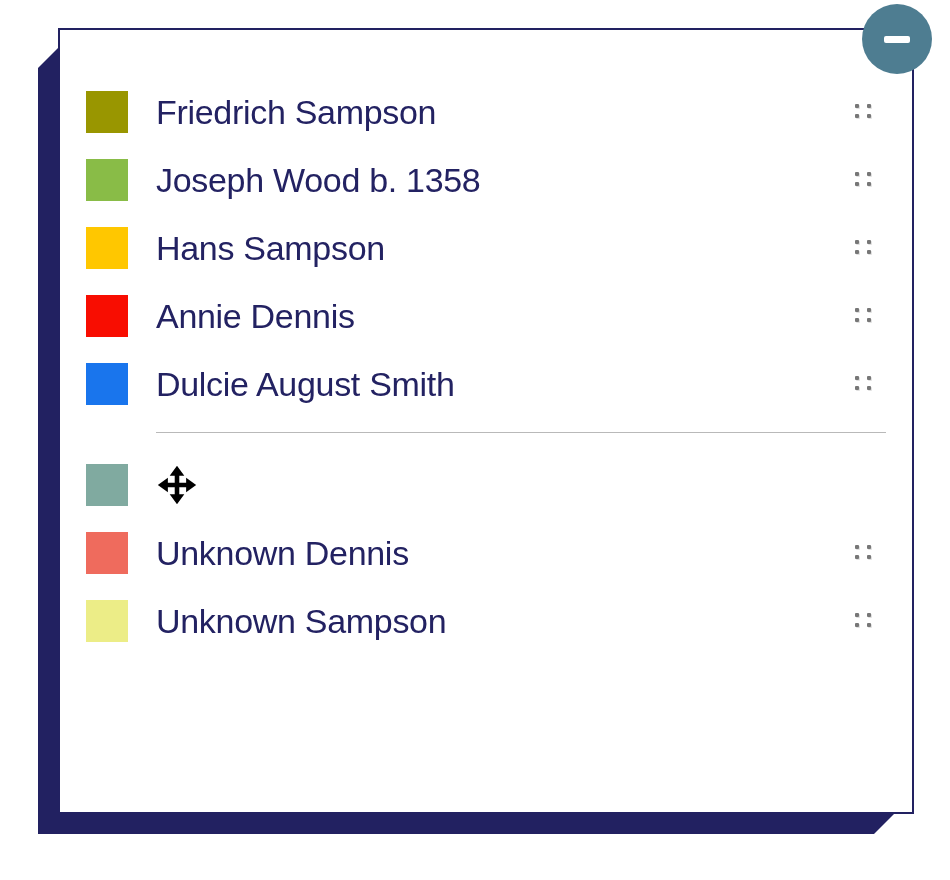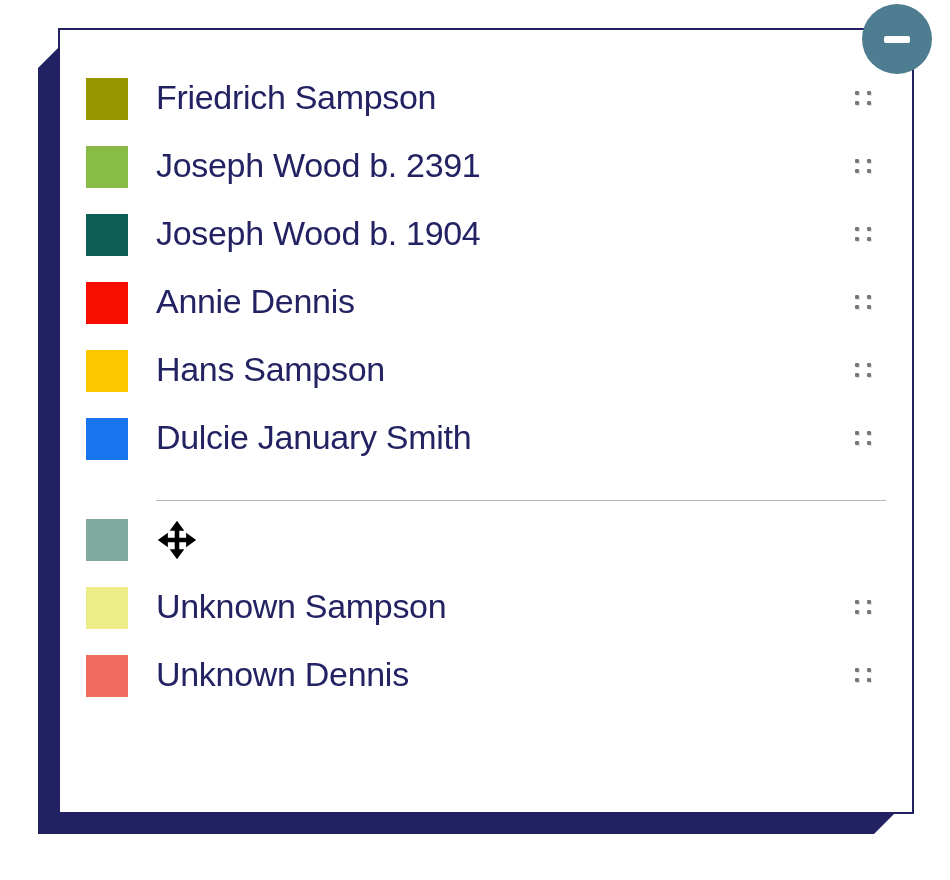--- a/index.html
+++ b/index.html
@@ -53,20 +53,21 @@
     position: absolute;
     left: 26px;
     right: 26px;
     top: 48px;
     bottom: 32px;
     display: flex;
     flex-direction: column;
   }
   .list-item {
     display: flex;
+    align-items: center;
     height: 68px;
     position: relative;
   }
   .swatch {
     width: 42px;
     height: 42px;
     flex: 0 0 42px;
     margin-right: 28px;
   }
   .label {
@@ -145,33 +146,33 @@
             <div class="grip">
               <div class="dot d1"></div>
               <div class="dot d2"></div>
               <div class="dot d3"></div>
               <div class="dot d4"></div>
             </div>
           </div>
         </div>
         <div class="list-item">
           <div class="swatch" style="background: rgb(137, 188, 71);"></div>
-          <div class="label">Joseph Wood b. 2391</div>
-          <div class="handle">
-            <div class="grip">
-              <div class="dot d1"></div>
-              <div class="dot d2"></div>
-              <div class="dot d3"></div>
-              <div class="dot d4"></div>
-            </div>
-          </div>
-        </div>
-        <div class="list-item">
-          <div class="swatch" style="background: rgb(13, 95, 85);"></div>
-          <div class="label">Joseph Wood b. 1904</div>
+          <div class="label">Joseph Wood b. 1358</div>
+          <div class="handle">
+            <div class="grip">
+              <div class="dot d1"></div>
+              <div class="dot d2"></div>
+              <div class="dot d3"></div>
+              <div class="dot d4"></div>
+            </div>
+          </div>
+        </div>
+        <div class="list-item">
+          <div class="swatch" style="background: rgb(255, 199, 0);"></div>
+          <div class="label">Hans Sampson</div>
           <div class="handle">
             <div class="grip">
               <div class="dot d1"></div>
               <div class="dot d2"></div>
               <div class="dot d3"></div>
               <div class="dot d4"></div>
             </div>
           </div>
         </div>
         <div class="list-item">
@@ -180,67 +181,55 @@
           <div class="handle">
             <div class="grip">
               <div class="dot d1"></div>
               <div class="dot d2"></div>
               <div class="dot d3"></div>
               <div class="dot d4"></div>
             </div>
           </div>
         </div>
         <div class="list-item">
-          <div class="swatch" style="background: rgb(255, 199, 0);"></div>
-          <div class="label">Hans Sampson</div>
-          <div class="handle">
-            <div class="grip">
-              <div class="dot d1"></div>
-              <div class="dot d2"></div>
-              <div class="dot d3"></div>
-              <div class="dot d4"></div>
-            </div>
-          </div>
-        </div>
-        <div class="list-item">
           <div class="swatch" style="background: rgb(25, 117, 237);"></div>
-          <div class="label">Dulcie January Smith</div>
+          <div class="label">Dulcie August Smith</div>
           <div class="handle">
             <div class="grip">
               <div class="dot d1"></div>
               <div class="dot d2"></div>
               <div class="dot d3"></div>
               <div class="dot d4"></div>
             </div>
           </div>
         </div>
         <div class="divider"></div>
         <div class="list-item">
           <div class="swatch" style="background: rgb(128, 170, 160);"></div>
           <div class="handle move-arrows">
             <svg width="46" height="46" viewBox="0 0 46 46">
               <polygon points="23,2 31,13 25.5,13 25.5,20.5 33,20.5 33,15 44,23 33,31 33,25.5 25.5,25.5 25.5,33 31,33 23,44 15,33 20.5,33 20.5,25.5 13,25.5 13,31 2,23 13,15 13,20.5 20.5,20.5 20.5,13 15,13" fill="#000"></polygon>
             </svg>
           </div>
         </div>
         <div class="list-item">
+          <div class="swatch" style="background: rgb(239, 107, 93);"></div>
+          <div class="label">Unknown Dennis</div>
+          <div class="handle">
+            <div class="grip">
+              <div class="dot d1"></div>
+              <div class="dot d2"></div>
+              <div class="dot d3"></div>
+              <div class="dot d4"></div>
+            </div>
+          </div>
+        </div>
+        <div class="list-item">
           <div class="swatch" style="background: rgb(236, 237, 135);"></div>
           <div class="label">Unknown Sampson</div>
-          <div class="handle">
-            <div class="grip">
-              <div class="dot d1"></div>
-              <div class="dot d2"></div>
-              <div class="dot d3"></div>
-              <div class="dot d4"></div>
-            </div>
-          </div>
-        </div>
-        <div class="list-item">
-          <div class="swatch" style="background: rgb(239, 107, 93);"></div>
-          <div class="label">Unknown Dennis</div>
           <div class="handle">
             <div class="grip">
               <div class="dot d1"></div>
               <div class="dot d2"></div>
               <div class="dot d3"></div>
               <div class="dot d4"></div>
             </div>
           </div>
         </div>
       </div>

